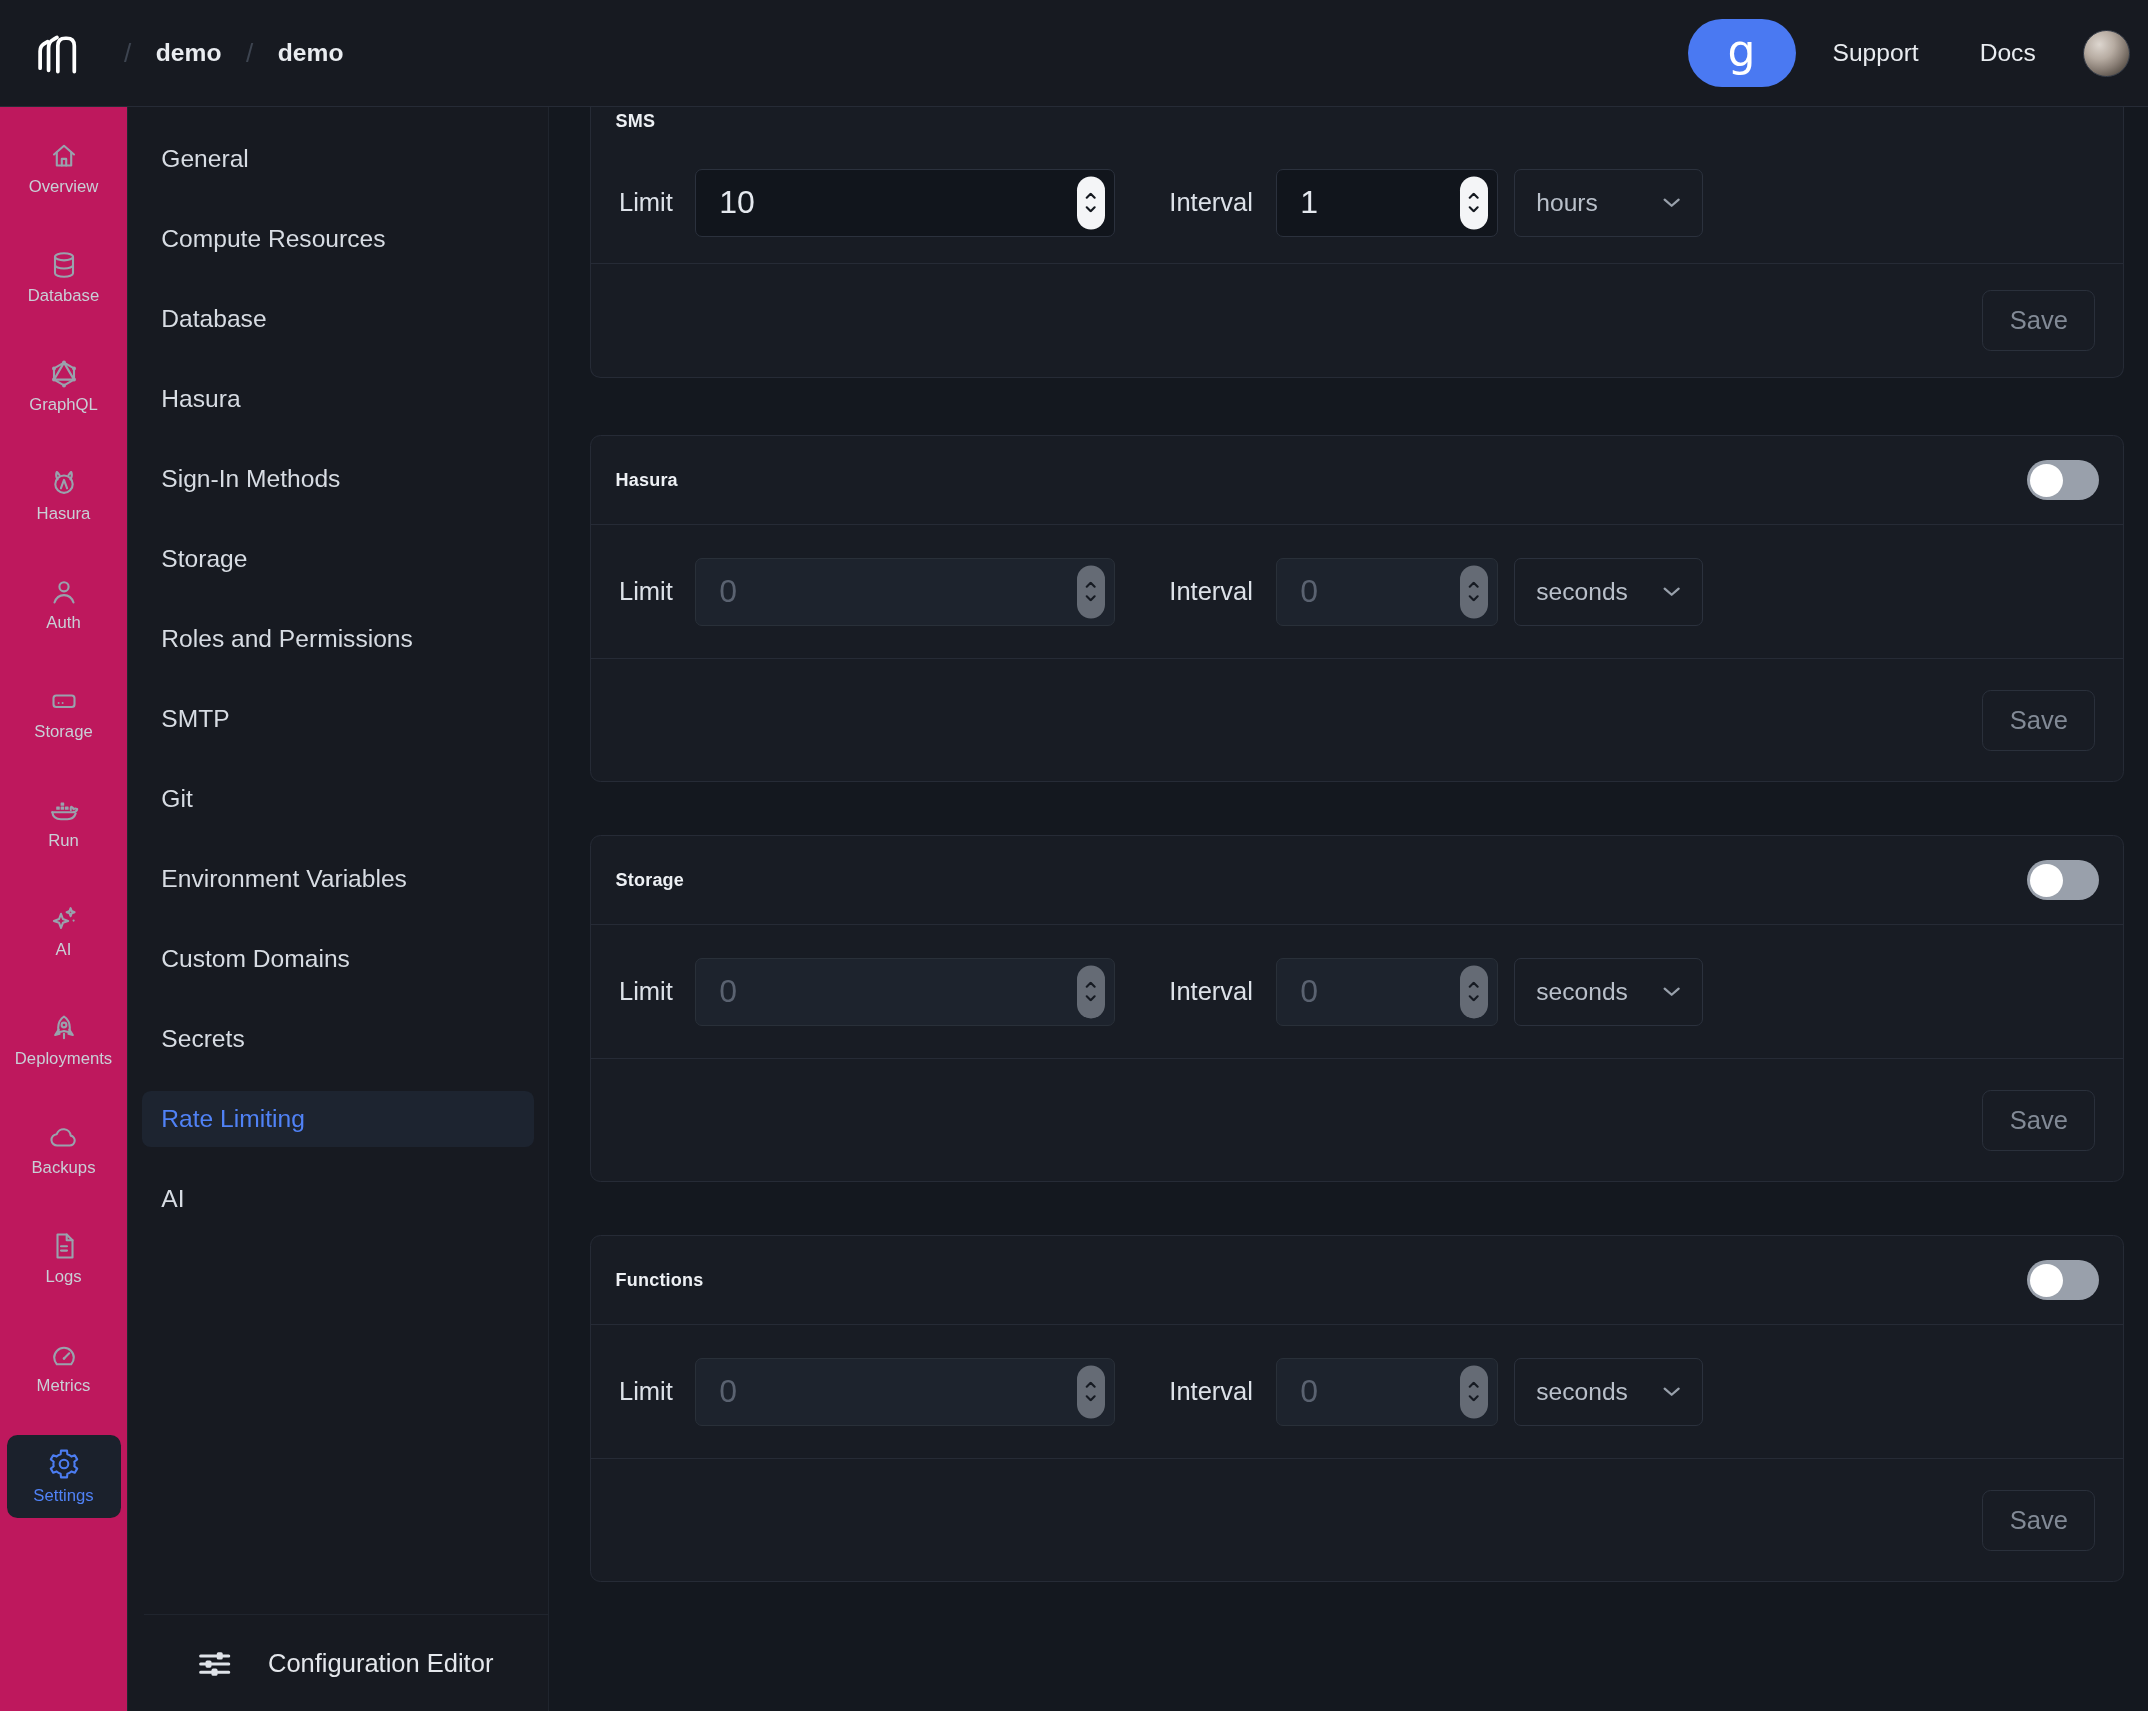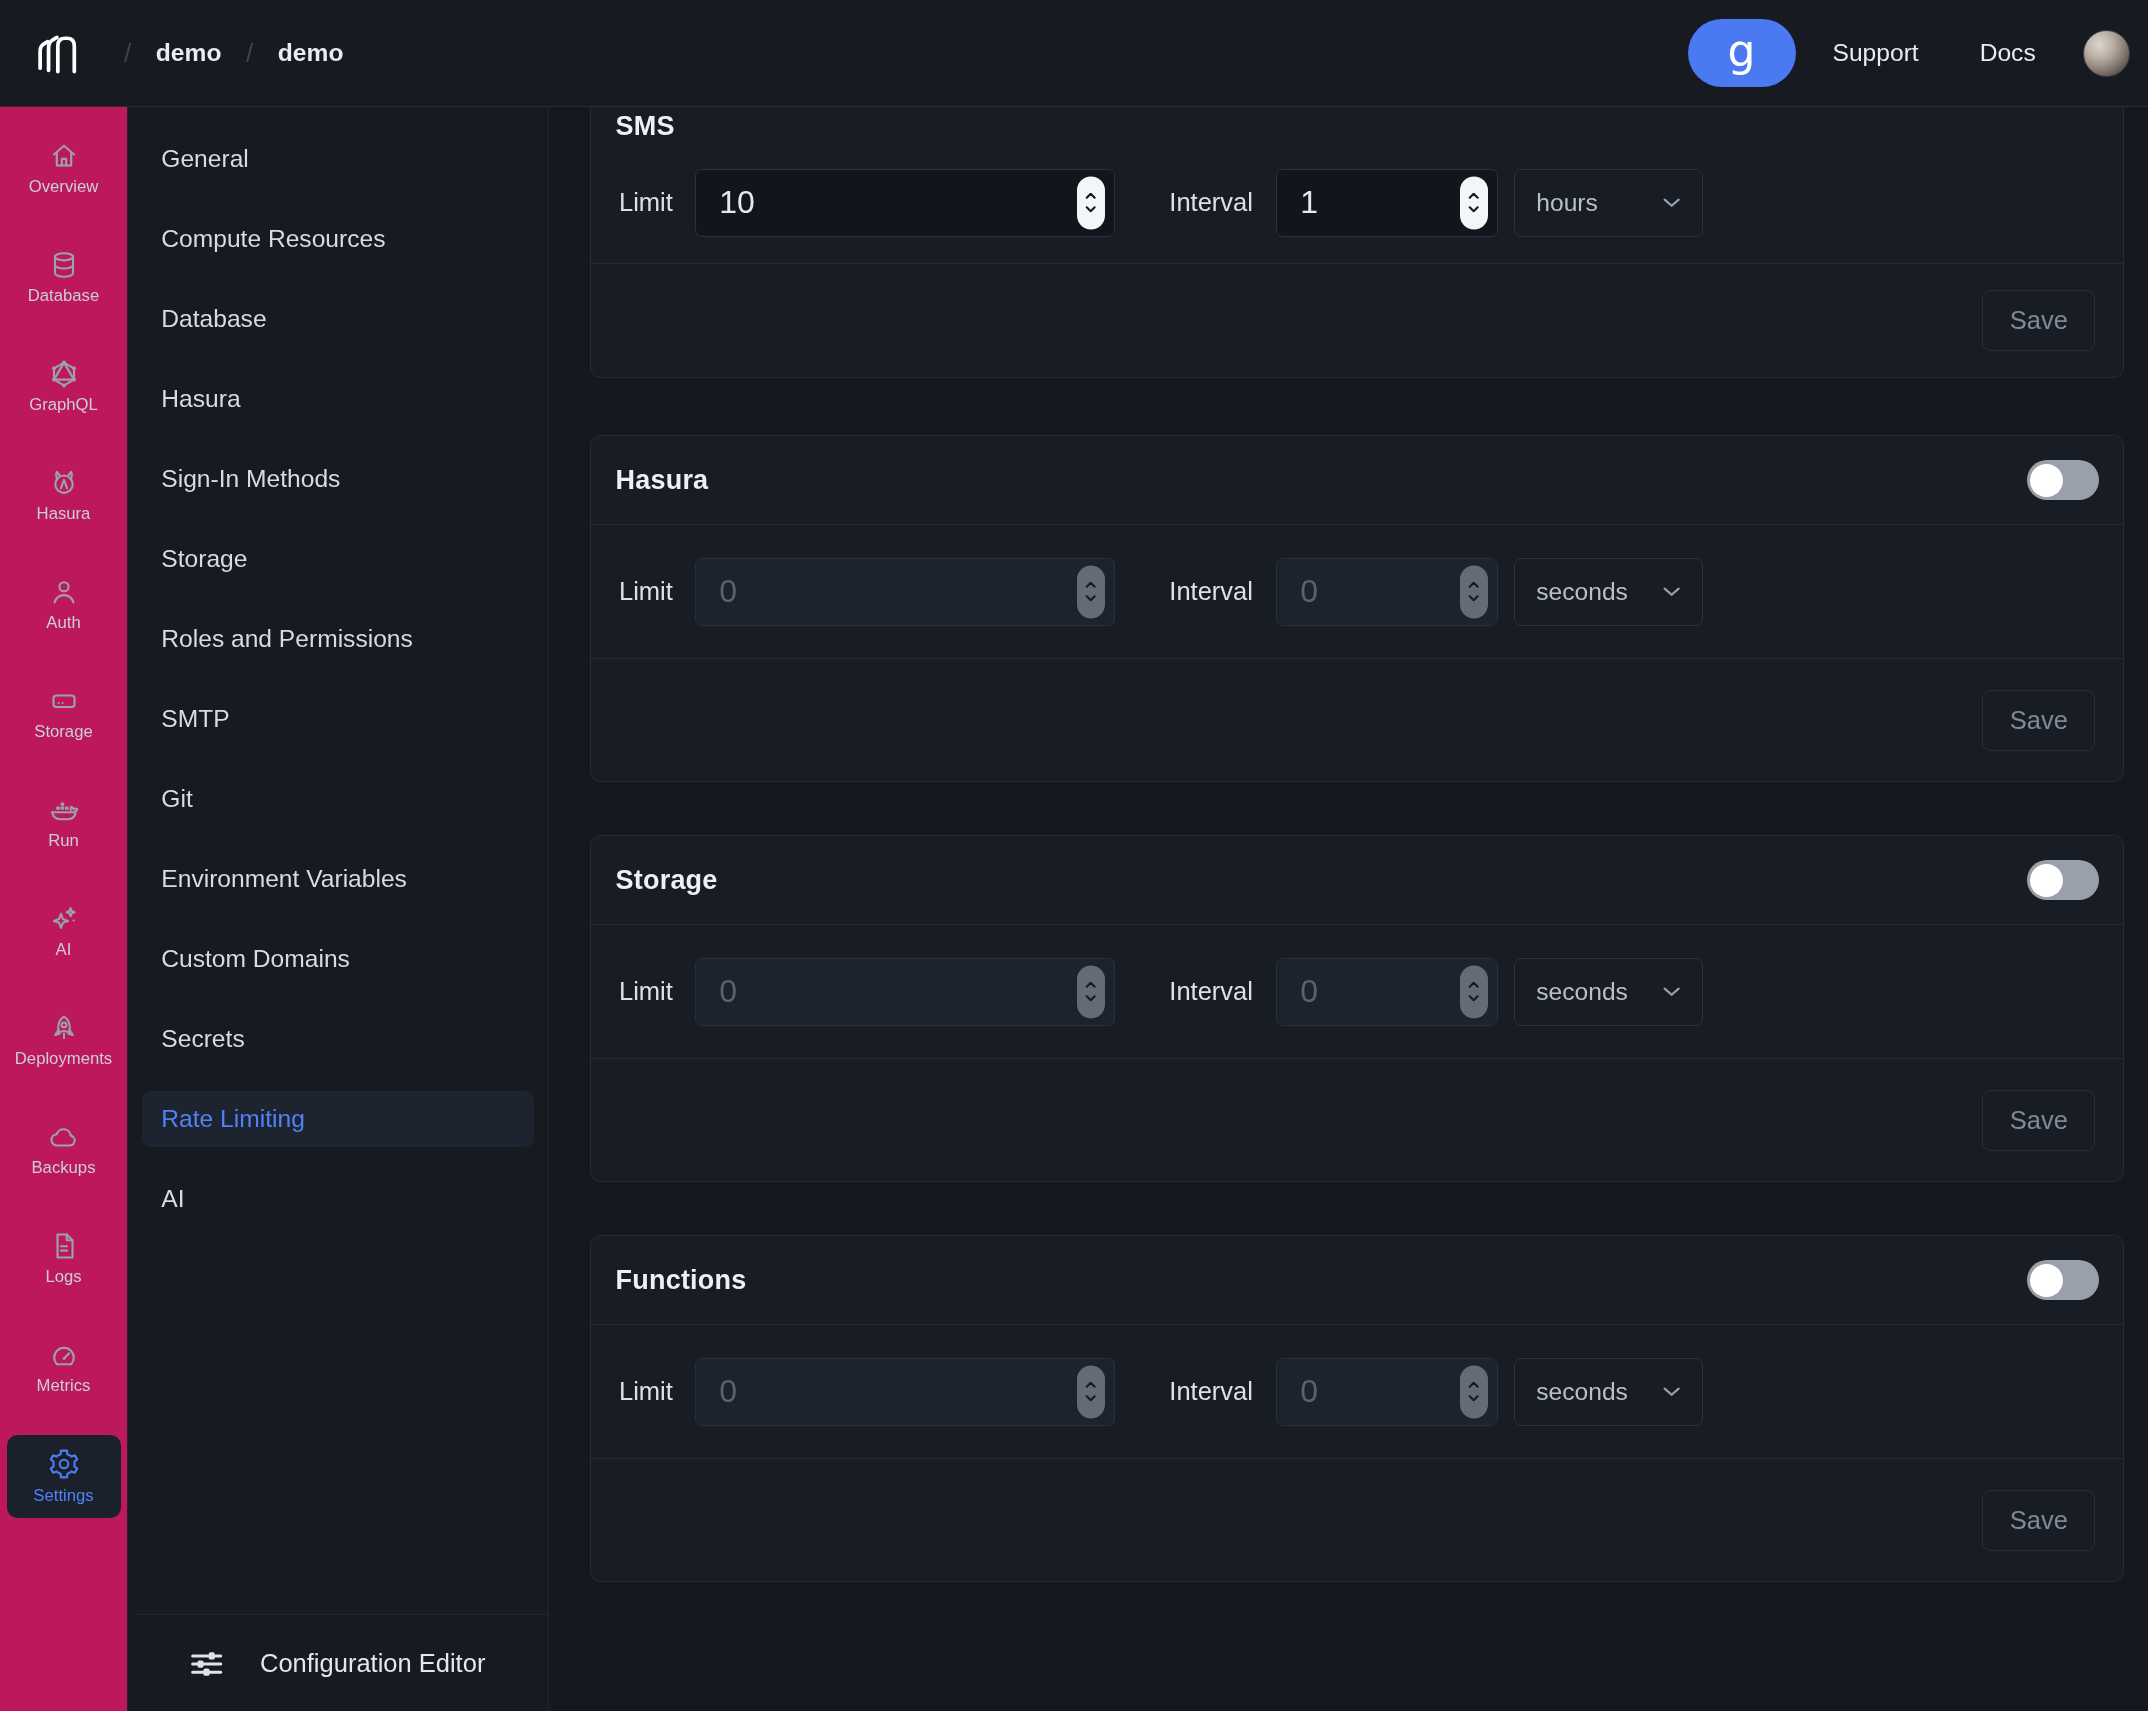--- a/index.html
+++ b/index.html
@@ -44,35 +44,35 @@
   .rail-item.active{background:#1b212c;border-radius:10.5px;padding:13px 0;margin-top:-13px;margin-bottom:40px;height:83px}
   .rail-item.active svg{stroke:var(--blue)}
   .rail-item.active .rlb{color:var(--blue-text)}
 
   
   .subnav{position:absolute;top:107px;left:128px;bottom:0;width:421px;background:var(--bg-panel);
     border-right:0.9px solid var(--border-outer);padding-top:24px}
   .snav-item{height:56px;margin:0 14px 24px;padding-left:19.3px;display:flex;align-items:center;
     border-radius:8.8px;font-size:24.6px;color:var(--txt-nav);cursor:pointer;white-space:nowrap}
   .snav-item.active{background:#1d2430;color:var(--blue-text)}
-  .subnav-footer{position:absolute;left:8px;right:0;bottom:0;height:98px;border-top:0.9px solid var(--border-outer);
+  .subnav-footer{position:absolute;left:16px;right:0;bottom:0;height:98px;border-top:0.9px solid var(--border-outer);
     display:flex;align-items:center;padding-left:51px;cursor:pointer}
   .subnav-footer .sic{width:40px;height:40px;margin-right:33px}
   .subnav-footer svg{stroke:#dfe3e9;fill:none;stroke-width:2.4;stroke-linecap:round}
   .subnav-footer svg .fil{fill:#dfe3e9;stroke:none}
   .subnav-footer .slb{font-size:25.5px;color:#e4e7ec}
 
   
   .main{position:absolute;top:107px;left:550px;right:0;bottom:0;background:var(--bg-page);
     overflow:hidden;padding:0 24.6px 0 40px}
   .card{background:var(--bg-card);border:0.9px solid var(--border-card);border-radius:10.5px}
   .card.clipped{margin-top:-8.8px;border-top:none;border-top-left-radius:0;border-top-right-radius:0}
   .card-head{height:88px;display:flex;align-items:center;justify-content:space-between;padding:0 24.6px}
   .sms-head{display:flex;align-items:flex-start;padding:12.3px 24.6px 0;height:44px}
-  .card-title{font-size:27px;font-weight:700;color:var(--txt-title);letter-spacing:0.2px}
+  .card-title{font-size:18px;font-weight:700;color:var(--txt-title);letter-spacing:0.2px}
   .row-fields{height:134px;display:flex;align-items:center;padding:0 28px;border-top:0.9px solid var(--border-card)}
   .row-fields.no-divider{border-top:none;height:121px}
   .f-label{font-size:25.5px;color:var(--txt-label)}
   .lab-limit{width:57px;margin-right:19.3px}
   .lab-interval{margin-left:54px;width:91px;margin-right:16px}
   .numwrap{position:relative;height:68px}
   .numwrap.w-limit{width:420px}
   .numwrap.w-interval{width:222px}
   .numwrap input{width:100%;height:100%;background:#11151c;border:0.9px solid var(--border-input);
     border-radius:7px;color:#e4e8ee;font-size:32px;font-family:"Liberation Sans",sans-serif;padding:0 56px 0 23px;outline:none}

